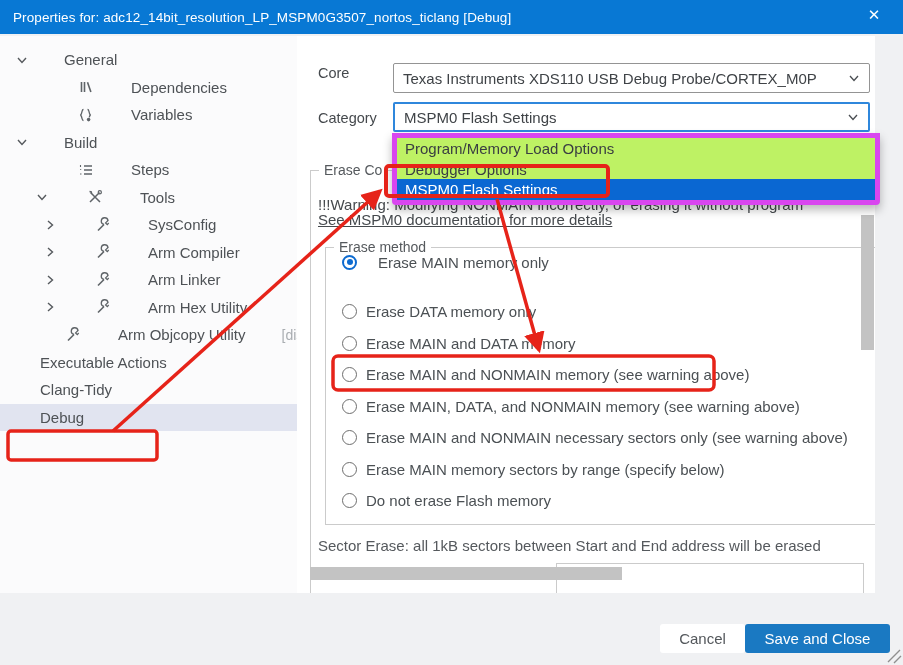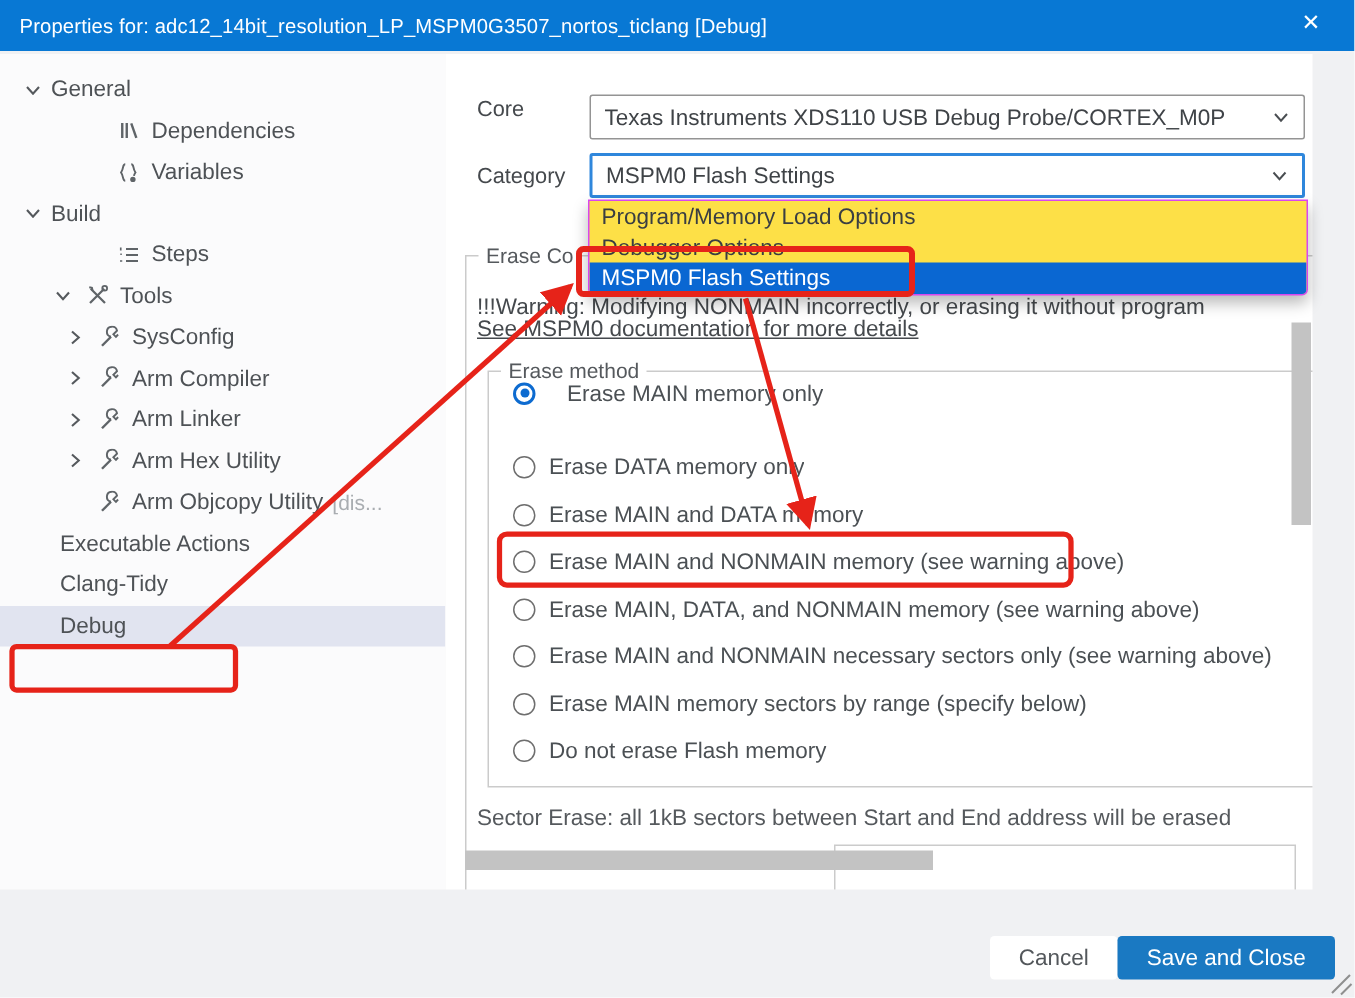--- a/index.html
+++ b/index.html
@@ -21,21 +21,21 @@
     font-size:15px;color:#fff;cursor:pointer;
   }
   
   .sidebar{
     position:absolute;left:0;top:36px;width:297px;height:557px;
     background:#fbfbfc;overflow:hidden;
   }
   .tree{position:absolute;left:0;top:10px;width:297px;}
   .trow{
     display:flex;align-items:center;height:27.5px;
-    font-size:15px;color:#4e5256;white-space:nowrap;cursor:default;
+    font-size:15px;color:#4e5256;white-space:nowrap;cursor:default;gap:30px;
   }
   .trow.selected{background:#e1e4f0;}
   .p0{padding-left:16px;}
   .p1{padding-left:75px;}
   .p1c{padding-left:36px;}
   .p2{padding-left:44px;}
   .p3{padding-left:40px;}
   .chev{width:18px;display:flex;align-items:center;justify-content:flex-start;flex:none;}
   .ticon{width:21px;margin-right:5px;display:flex;align-items:center;justify-content:center;flex:none;}
   .tsuffix{color:#a9adb1;margin-left:6px;font-size:14px;}
@@ -72,21 +72,21 @@
     content:"";position:absolute;left:2.5px;top:2.5px;width:6px;height:6px;
     border-radius:50%;background:#0d6bd0;
   }
   .radiolabel{margin-left:9px;font-size:15px;color:#4b5054;overflow:hidden;max-width:500px;}
   .sectornote{position:absolute;left:21px;top:501px;font-size:15px;color:#55595d;white-space:nowrap;}
   .hthumb{position:absolute;left:13px;top:531px;width:312px;height:13px;background:#c3c3c3;}
   .vthumb{position:absolute;left:564px;top:179px;width:13px;height:135px;background:#c3c3c3;}
   
   .ddlist{
     position:absolute;left:392px;top:133px;width:478px;
-    background:#fde047;border:1px solid #d946ef;border-radius:0 0 4px 4px;
+    background:#bef264;border:5px solid #d946ef;border-radius:0 0 4px 4px;
     box-shadow:0 5px 10px rgba(0,0,0,.28);overflow:hidden;z-index:20;
   }
   .dditem{
     height:20.7px;display:flex;align-items:center;padding-left:8px;
     font-size:15px;color:#3a3e42;cursor:default;white-space:nowrap;
   }
   .dditem.sel{background:#0a67d2;color:#fff;}
   
   .btn{
     position:absolute;top:624px;height:29px;border:none;border-radius:3px;

